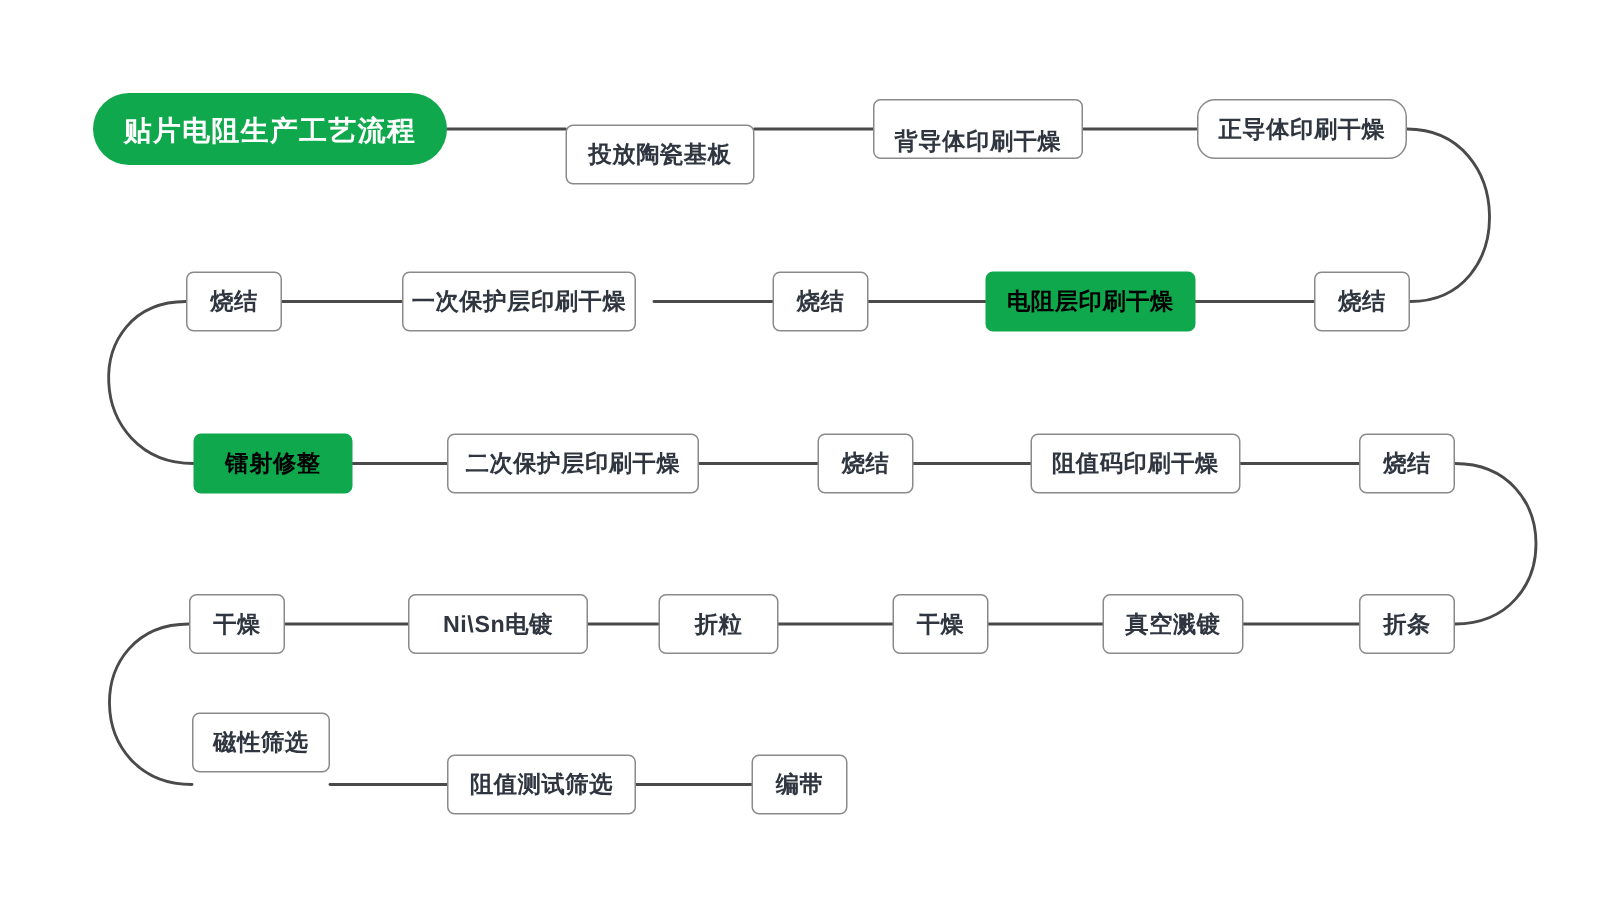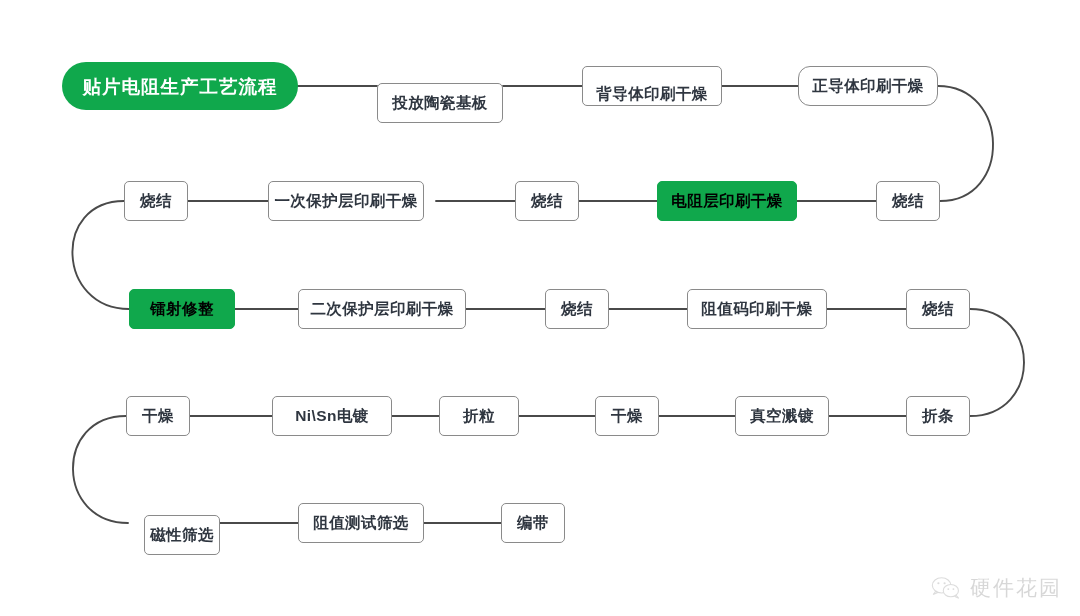--- a/index.html
+++ b/index.html
@@ -162,38 +162,25 @@
       </div>
       <div class="node" style="left: 439px; top: 396px; width: 80px; height: 40px;">
         <span>折粒</span>
       </div>
       <div class="node" style="left: 272px; top: 396px; width: 120px; height: 40px;">
         <span>Ni\Sn电镀</span>
       </div>
       <div class="node" style="left: 126px; top: 396px; width: 64px; height: 40px;">
         <span>干燥</span>
       </div>
-      <div class="node" style="left: 128px; top: 515px; width: 76px; height: 40px; margin-left: 16px;">
+      <div class="node" style="left: 128px; top: 475px; width: 92px; height: 40px;">
         <span>磁性筛选</span>
       </div>
       <div class="node" style="left: 298px; top: 503px; width: 126px; height: 40px;">
         <span>阻值测试筛选</span>
       </div>
       <div class="node" style="left: 501px; top: 503px; width: 64px; height: 40px;">
         <span>编带</span>
       </div>
     </div>
 
-  <div class="watermark">
-    <svg class="wm-icon" viewBox="0 0 34 28">
-      <ellipse cx="12" cy="11" rx="10.5" ry="8.6" fill="none" stroke="#9a9a9a" stroke-width="1.2"></ellipse>
-      <path d="M5.5 17.5 L2.5 21.5 L7.5 19.2 Z" fill="none" stroke="#9a9a9a" stroke-width="1.2"></path>
-      <circle cx="8.4" cy="8.6" r="1.25" fill="#9a9a9a"></circle>
-      <circle cx="15.4" cy="8.6" r="1.25" fill="#9a9a9a"></circle>
-      <ellipse cx="22.5" cy="17" rx="8.6" ry="7" fill="#ffffff" stroke="#9a9a9a" stroke-width="1.2"></ellipse>
-      <path d="M28.5 22.2 L31.5 25.6 L27.2 23.6 Z" fill="#ffffff" stroke="#9a9a9a" stroke-width="1.2"></path>
-      <circle cx="19.6" cy="15.2" r="1.05" fill="#9a9a9a"></circle>
-      <circle cx="25.4" cy="15.2" r="1.05" fill="#9a9a9a"></circle>
-    </svg>
-    <span class="wm-label">硬件花园</span>
-  </div>
 
 </div>
 
 </body></html>

